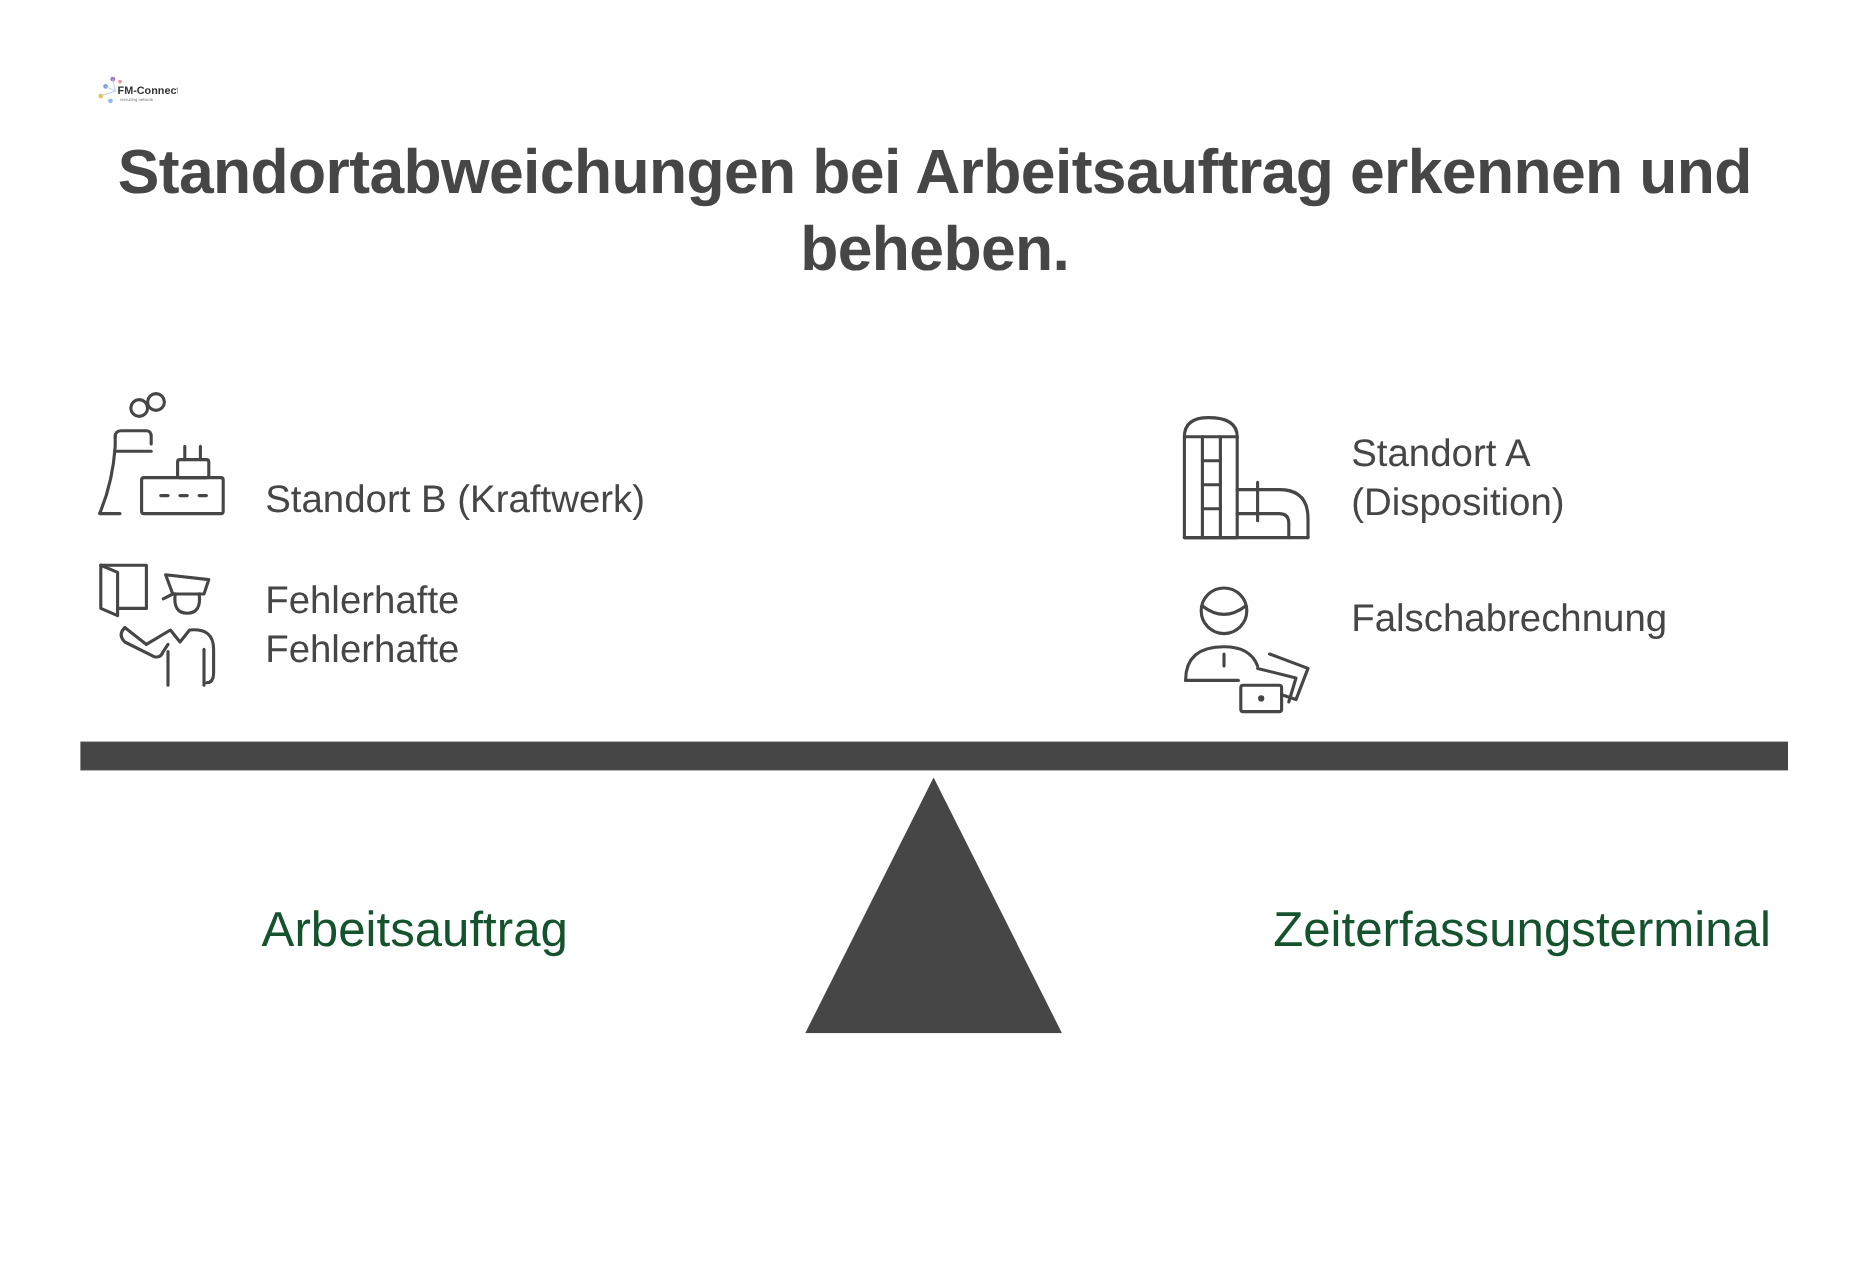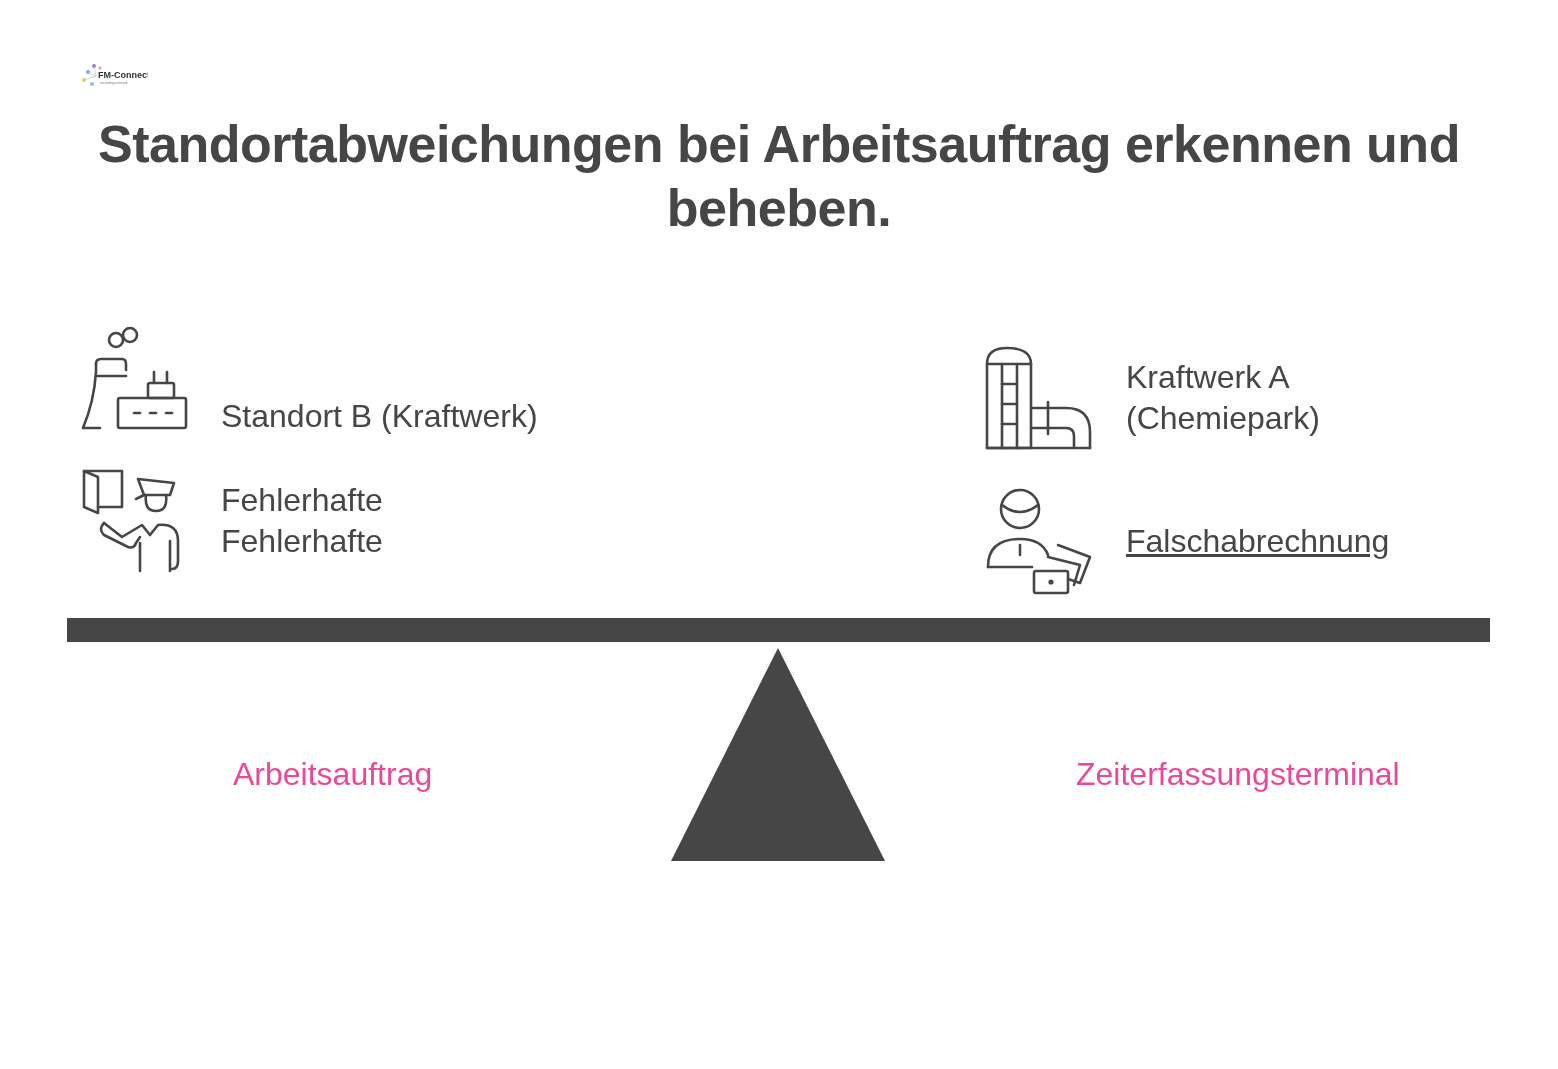--- a/index.html
+++ b/index.html
@@ -11,21 +11,21 @@
   .title { left: 40px; width: 1478px; top: 112px; text-align: center;
            font-weight: bold; font-size: 52px; line-height: 64px; color: #464646;
            letter-spacing: -0.5px; }
   .icon { width: 110px; height: 110px; }
   .icon svg { width: 110px; height: 110px; fill: none; stroke: #464646;
               stroke-width: 2.6; stroke-linecap: round; stroke-linejoin: round; }
   .label { font-size: 32px; line-height: 41px; color: #464646; }
   .beam { left: 67px; top: 618px; width: 1423px; height: 24px; background: #464646; }
   .fulcrum { left: 671px; top: 648px; width: 214px; height: 213px; }
   .fulcrum svg { width: 214px; height: 213px; display: block; }
-  .bottom-label { font-size: 32px; line-height: 41px; color: #ec4899; margin-left: 15px; }
+  .bottom-label { font-size: 41px; line-height: 41px; color: #14532d; }
 </style>
 </head>
 <body>
 
 <div class="abs logo">
   <svg viewBox="0 0 70 36">
     <circle cx="10" cy="14" r="2" fill="#7aa6d6"></circle>
     <circle cx="16" cy="8" r="2" fill="#9b7bc9"></circle>
     <circle cx="6" cy="22" r="2" fill="#e6c95a"></circle>
     <circle cx="14" cy="26" r="2" fill="#8cc0e8"></circle>
@@ -84,37 +84,37 @@
     <line x1="20" y1="44" x2="35" y2="44"></line>
     <line x1="20" y1="64" x2="35" y2="64"></line>
     <line x1="20" y1="84" x2="35" y2="84"></line>
     <line x1="5" y1="108" x2="108" y2="108"></line>
     <path d="M49 68 L84 68 Q108 68 108 92 L108 108"></path>
     <path d="M49 88 L84 88 Q92 88 92 96 L92 108"></path>
     <line x1="66" y1="62" x2="66" y2="94"></line>
   </svg>
 </div>
 <div class="abs label" style="left:1126px; top:357px;">
-  <span style="display:block; width:230px;">Kraftwerk A (Chemiepark)</span>
+  <span style="display:block; width:230px;">Standort A (Disposition)</span>
 </div>
 
 <div class="abs icon" style="left:982px; top:485px;">
   <svg viewBox="0 0 110 110">
     <circle cx="38" cy="24" r="19"></circle>
     <path d="M20 20 Q38 34 56 20"></path>
     <path d="M6 82 Q6 54 38 54 Q60 54 66 70"></path>
     <line x1="6" y1="82" x2="50" y2="82"></line>
     <line x1="38" y1="60" x2="38" y2="70"></line>
     <path d="M76 60 L108 72 L98 98 L86 94"></path>
     <path d="M66 72 L98 80 L92 100"></path>
     <rect x="52" y="86" width="34" height="22" rx="2"></rect>
     <circle cx="69" cy="97" r="1.3" fill="#464646"></circle>
   </svg>
 </div>
-<div class="abs label" style="left:1126px; top:521px;text-decoration:underline;">Falschabrechnung</div>
+<div class="abs label" style="left:1126px; top:495px;">Falschabrechnung</div>
 
 <div class="abs beam"></div>
 
 <div class="abs fulcrum">
   <svg viewBox="0 0 214 213">
     <polygon points="107,0 214,213 0,213" fill="#464646"></polygon>
   </svg>
 </div>
 
 <div class="abs bottom-label" style="left:218px; top:754px;">Arbeitsauftrag</div>

